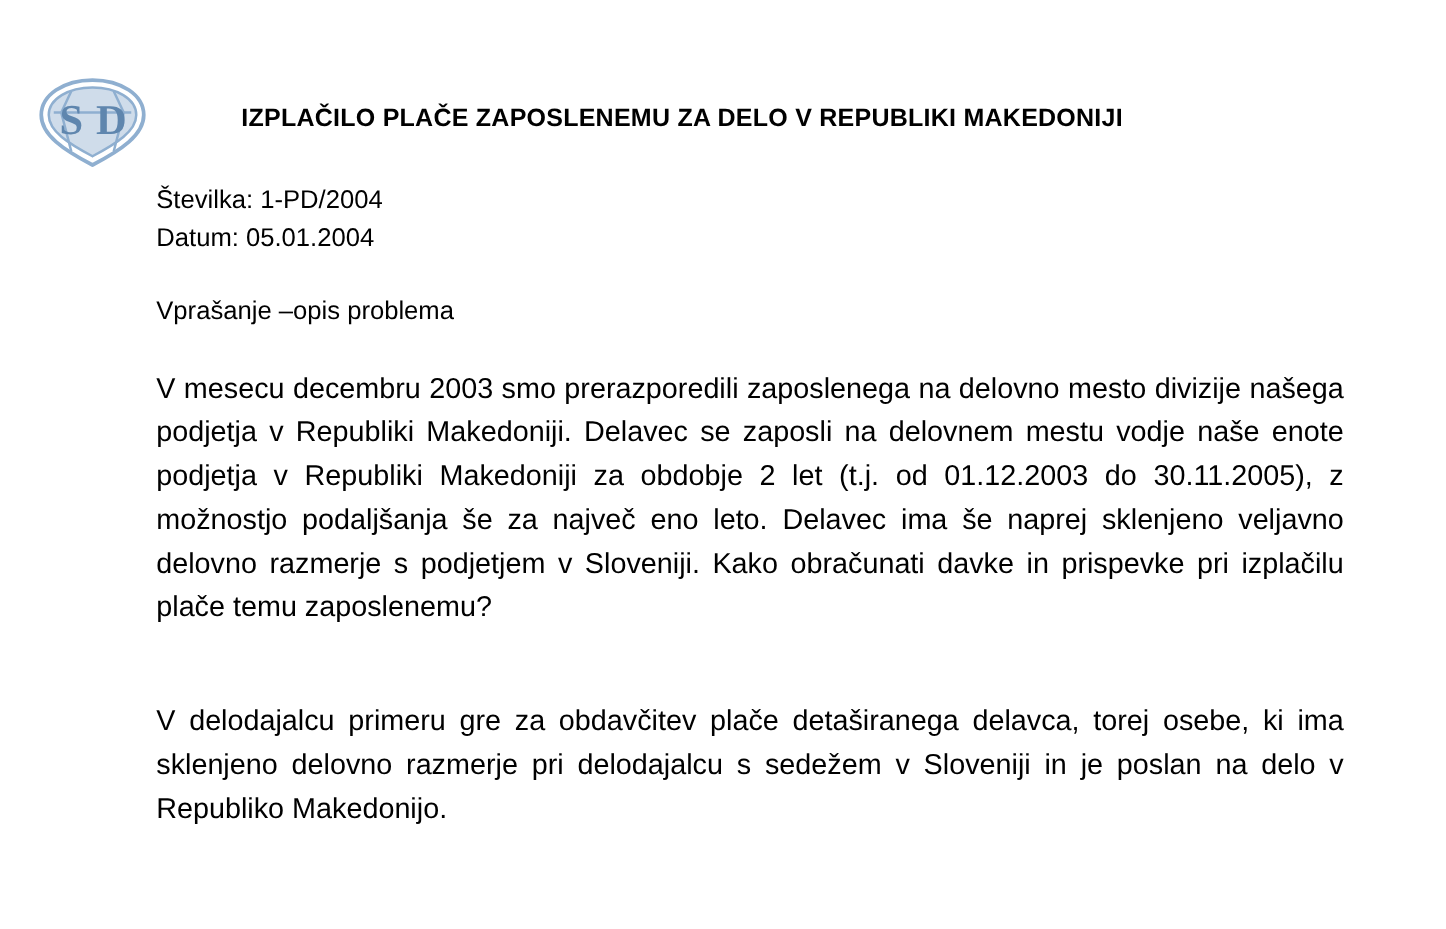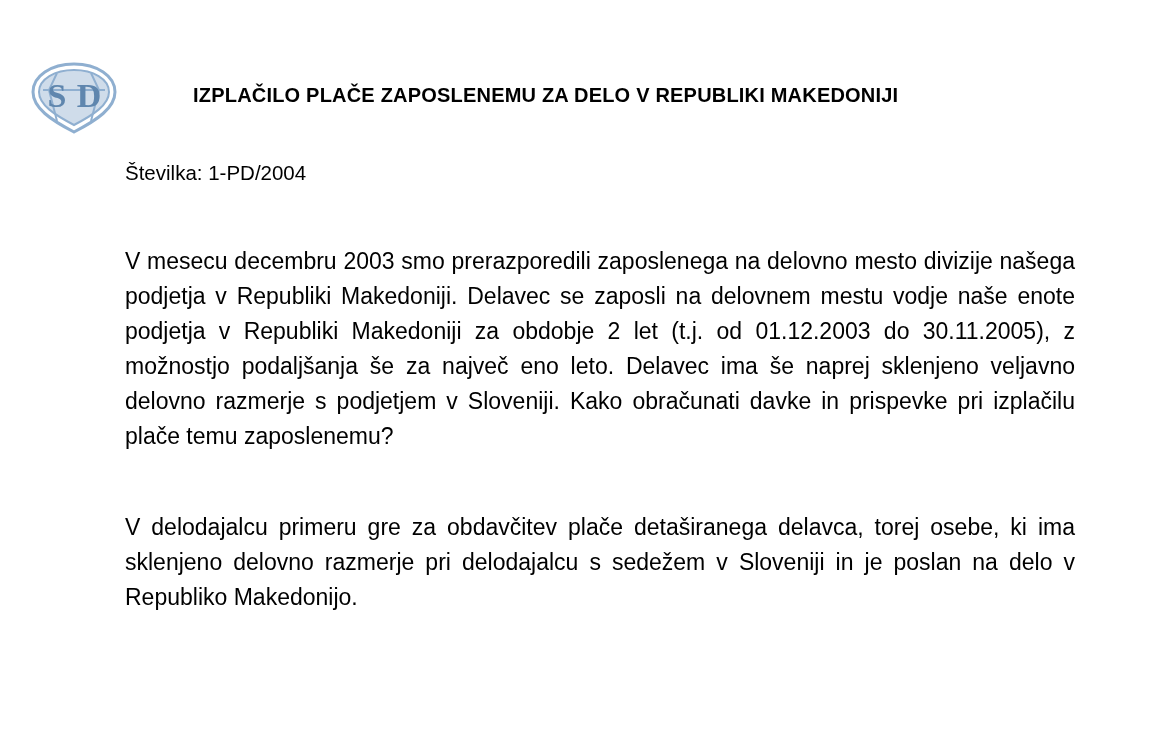--- a/index.html
+++ b/index.html
@@ -33,21 +33,21 @@
     top: 83px;
     width: 900px;
     font-size: 20px;
     font-weight: bold;
     letter-spacing: 0.2px;
     line-height: 1.2;
   }
   .body-block {
     position: absolute;
     left: 125px;
-    top: 157px;
+    top: 144px;
     width: 950px;
   }
   .meta-line {
     font-size: 20.5px;
     line-height: 1.52;
     white-space: nowrap;
   }
   .gap-md { height: 28px; }
   .section-head {
     font-size: 20.5px;
@@ -79,23 +79,25 @@
         <text x="62" y="45" font-family="'Liberation Serif', serif" font-size="34" font-weight="bold" fill="#5F86AE" text-anchor="middle">D</text>
       </g>
     </svg>
   </div>
 
   <div class="doc-title">IZPLAČILO PLAČE ZAPOSLENEMU ZA DELO V REPUBLIKI MAKEDONIJI</div>
 
   <div class="body-block">
 
     <div class="meta-line">Številka: 1-PD/2004</div>
+    <div class="meta-line">Datum: 05.01.2004</div>
 
     <div class="gap-md"></div>
 
+    <div class="section-head">Vprašanje –opis problema</div>
 
     <div class="gap-md"></div>
 
     <p class="just">V mesecu decembru 2003 smo prerazporedili zaposlenega na delovno mesto divizije našega podjetja v Republiki Makedoniji. Delavec se zaposli na delovnem mestu vodje naše enote podjetja v Republiki Makedoniji za obdobje 2 let (t.j. od 01.12.2003 do 30.11.2005), z možnostjo podaljšanja še za največ eno leto. Delavec ima še naprej sklenjeno veljavno delovno razmerje s podjetjem v Sloveniji. Kako obračunati davke in prispevke pri izplačilu plače temu zaposlenemu?</p>
 
     <div class="gap-md"></div>
 
 
     <div class="gap-md"></div>
 

